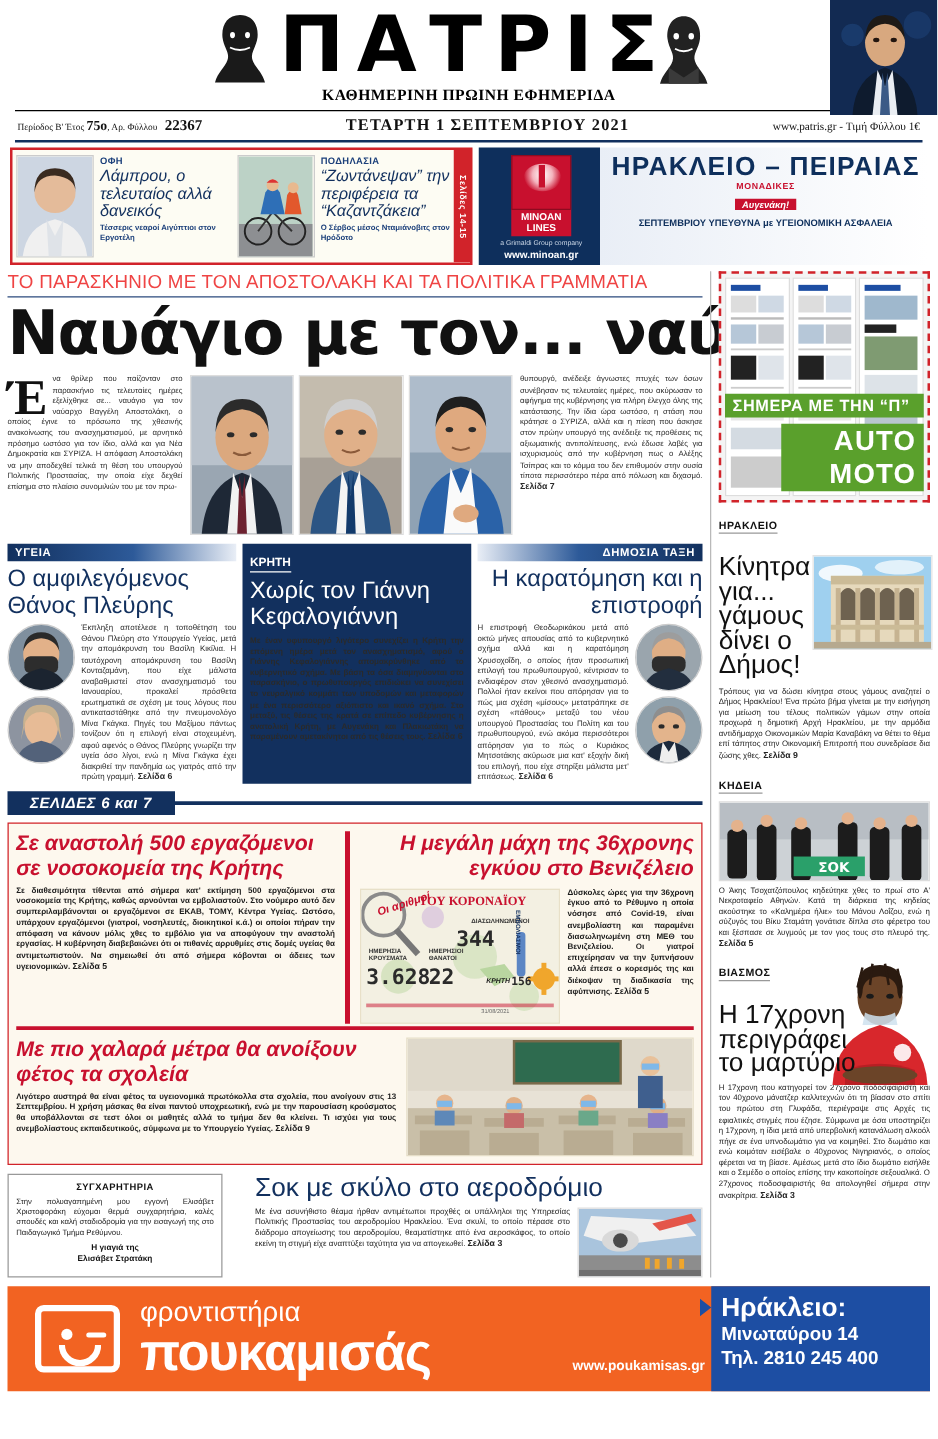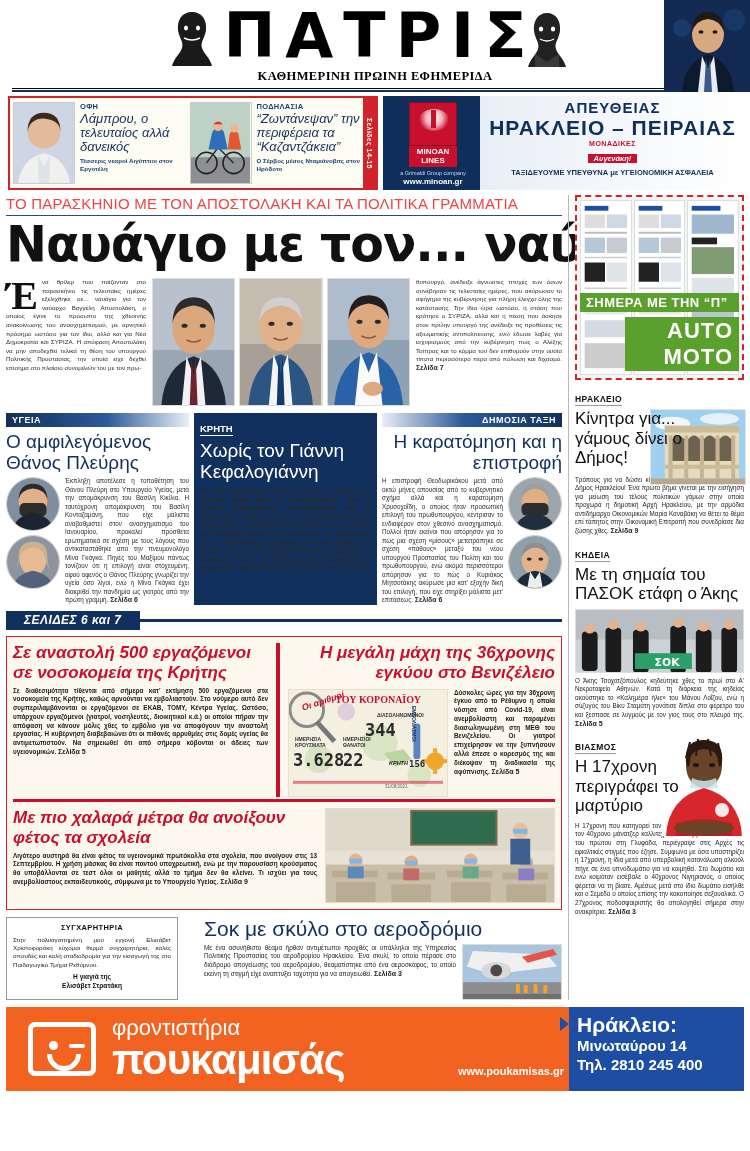--- a/index.html
+++ b/index.html
@@ -181,21 +181,21 @@
   .rc-band {
     position:absolute; left:3px; right:3px; top:96px; background:#5aa02c; color:#fff;
     font-weight:bold; font-size:13px; letter-spacing:0.5px; padding:2px 6px;
   }
   .rc-band2 {
     position:absolute; left:48px; right:3px; top:120px; background:#5aa02c; color:#fff;
     font-weight:bold; font-size:22px; letter-spacing:1px; padding:1px 6px; text-align:right;
   }
   .rc-item { margin-top:8px; }
   .rc-kicker { font-size:8.5px; font-weight:bold; color:#111; letter-spacing:0.4px; border-bottom:1px solid #999; display:inline-block; padding-bottom:1px; }
-  .rc-title { font-size:17px; line-height:19.5px; color:#111; margin-top:3px; }
+  .rc-title { font-size:21px; line-height:19.5px; color:#111; margin-top:16px; }
   .rc-text { font-size:6.3px; line-height:8.6px; text-align:justify; color:#222; margin-top:4px; }
   .rc-photo { border:1px solid #ddd; overflow:hidden; position:relative; }
 
   
   .footad { margin-top:7px; height:84px; display:flex; background:#f26322; position:relative; }
   .fa-left { flex:1; display:flex; align-items:center; padding-left:22px; gap:16px; }
   .fa-face { width:68px; height:54px; border:5px solid #fff; border-radius:7px; position:relative; }
   .fa-eye { position:absolute; width:9px; height:9px; background:#fff; border-radius:50%; top:14px; left:16px; }
   .fa-wink { position:absolute; width:16px; height:4px; background:#fff; border-radius:2px; top:17px; left:36px; }
   .fa-smile { position:absolute; width:34px; height:17px; border:5px solid #fff; border-top:none; border-radius:0 0 22px 22px; top:27px; left:14px; }
@@ -254,20 +254,30 @@
         <i style="width:2px"></i>
         <i style="width:2px"></i>
         <i style="width:1px"></i>
       <i style="width:3px"></i>
         <i style="width:1px"></i>
     </div>
   </div>
 
   <div class="mast-rule"></div>
 
+  <div class="infoline">
+    <div class="info-left">
+      <span>Περίοδος Β' Έτος</span>
+      <b>75ο</b>,
+      <span>Αρ. Φύλλου</span>
+      <span class="issue">22367</span>
+    </div>
+    <div class="info-date">ΤΕΤΑΡΤΗ 1 ΣΕΠΤΕΜΒΡΙΟΥ 2021</div>
+    <div class="info-right">www.patris.gr - Τιμή Φύλλου 1€</div>
+  </div>
   <div class="mast-rule2"></div>
 
   <div class="topads">
     <div class="promo">
       <div class="promo-cell">
         <div class="promo-photo">
           <svg class="ph" viewBox="0 0 62 86" preserveAspectRatio="xMidYMid slice" xmlns="http://www.w3.org/2000/svg">
             <rect width="62" height="86" fill="#cdd6e2"></rect>
             <circle cx="31" cy="30" r="17" fill="#e4bb9a"></circle>
             <path d="M14 30 Q14 10 31 10 Q48 10 48 30 Q48 18 31 16 Q16 16 14 30Z" fill="#3a2b20"></path>
@@ -309,27 +319,26 @@
       <div class="minoan-left">
         <div class="minoan-logo">
           <div class="sun"></div>
             <div class="fig"></div>
         </div>
         <div class="minoan-name">MINOAN LINES</div>
         <div class="minoan-grimaldi">a Grimaldi Group company</div>
         <div class="minoan-url">www.minoan.gr</div>
       </div>
       <div class="minoan-right">
-        <div class="mn-line1">ΑΠΕΥΘΕΙΑΣ</div>
         <div class="mn-line2">ΗΡΑΚΛΕΙΟ – ΠΕΙΡΑΙΑΣ</div>
         <div class="mn-badge">
           <div class="mn-b1">ΜΟΝΑΔΙΚΕΣ</div>
           <div class="mn-b2">Αυγενάκη!</div>
         </div>
-        <div class="mn-foot">ΤΑΞΙΔΕΥΟΥΜΕ ΥΠΕΥΘΥΝΑ με ΥΓΕΙΟΝΟΜΙΚΗ ΑΣΦΑΛΕΙΑ</div>
+        <div class="mn-foot">ΣΕΠΤΕΜΒΡΙΟΥ ΥΠΕΥΘΥΝΑ με ΥΓΕΙΟΝΟΜΙΚΗ ΑΣΦΑΛΕΙΑ</div>
       </div>
     </div>
   </div>
 
   <div class="main">
 
     <div class="col-left">
 
       <div class="lead-kicker">ΤΟ ΠΑΡΑΣΚΗΝΙΟ ΜΕ ΤΟΝ ΑΠΟΣΤΟΛΑΚΗ ΚΑΙ ΤΑ ΠΟΛΙΤΙΚΑ ΓΡΑΜΜΑΤΙΑ</div>
       <div class="lead-head">Ναυάγιο με τον... ναύαρχο</div>
@@ -710,21 +719,20 @@
           <div class="rc-title" style="position:relative;z-index:2;width:112px;">Κίνητρα για... γάμους δίνει ο Δήμος!</div>
         </div>
         <div class="rc-text" style="margin-top:8px;">
           <span>Τρόπους για να δώσει κίνητρα στους γάμους αναζητεί ο Δήμος Ηρακλείου! Ένα πρώτο βήμα γίνεται με την εισήγηση για μείωση του τέλους πολιτικών γάμων στην οποία προχωρά η δημοτική Αρχή Ηρακλείου, με την αρμόδια αντιδήμαρχο Οικονομικών Μαρία Καναβάκη να θέτει το θέμα επί τάπητος στην Οικονομική Επιτροπή που συνεδρίασε δια ζώσης χθες.</span>
           <b class="pgtag">Σελίδα 9</b>
         </div>
       </div>
 
       <div class="rc-item">
         <div class="rc-kicker">ΚΗΔΕΙΑ</div>
-        <div class="rc-title">Με τη σημαία του ΠΑΣΟΚ ετάφη ο Άκης</div>
         <div class="rc-photo" style="height:64px;margin-top:5px;">
           <svg class="ph" viewBox="0 0 170 80" preserveAspectRatio="xMidYMid slice" xmlns="http://www.w3.org/2000/svg">
             <rect width="170" height="80" fill="#cdd2d6"></rect>
             <rect y="0" width="170" height="30" fill="#b8bec4"></rect>
             <g fill="#1c1c1c">
               <rect x="6" y="22" width="16" height="40" rx="4"></rect>
                 <rect x="30" y="18" width="16" height="46" rx="4"></rect>
               <rect x="58" y="20" width="16" height="44" rx="4"></rect>
                 <rect x="96" y="16" width="16" height="48" rx="4"></rect>
               <rect x="122" y="20" width="16" height="44" rx="4"></rect>

